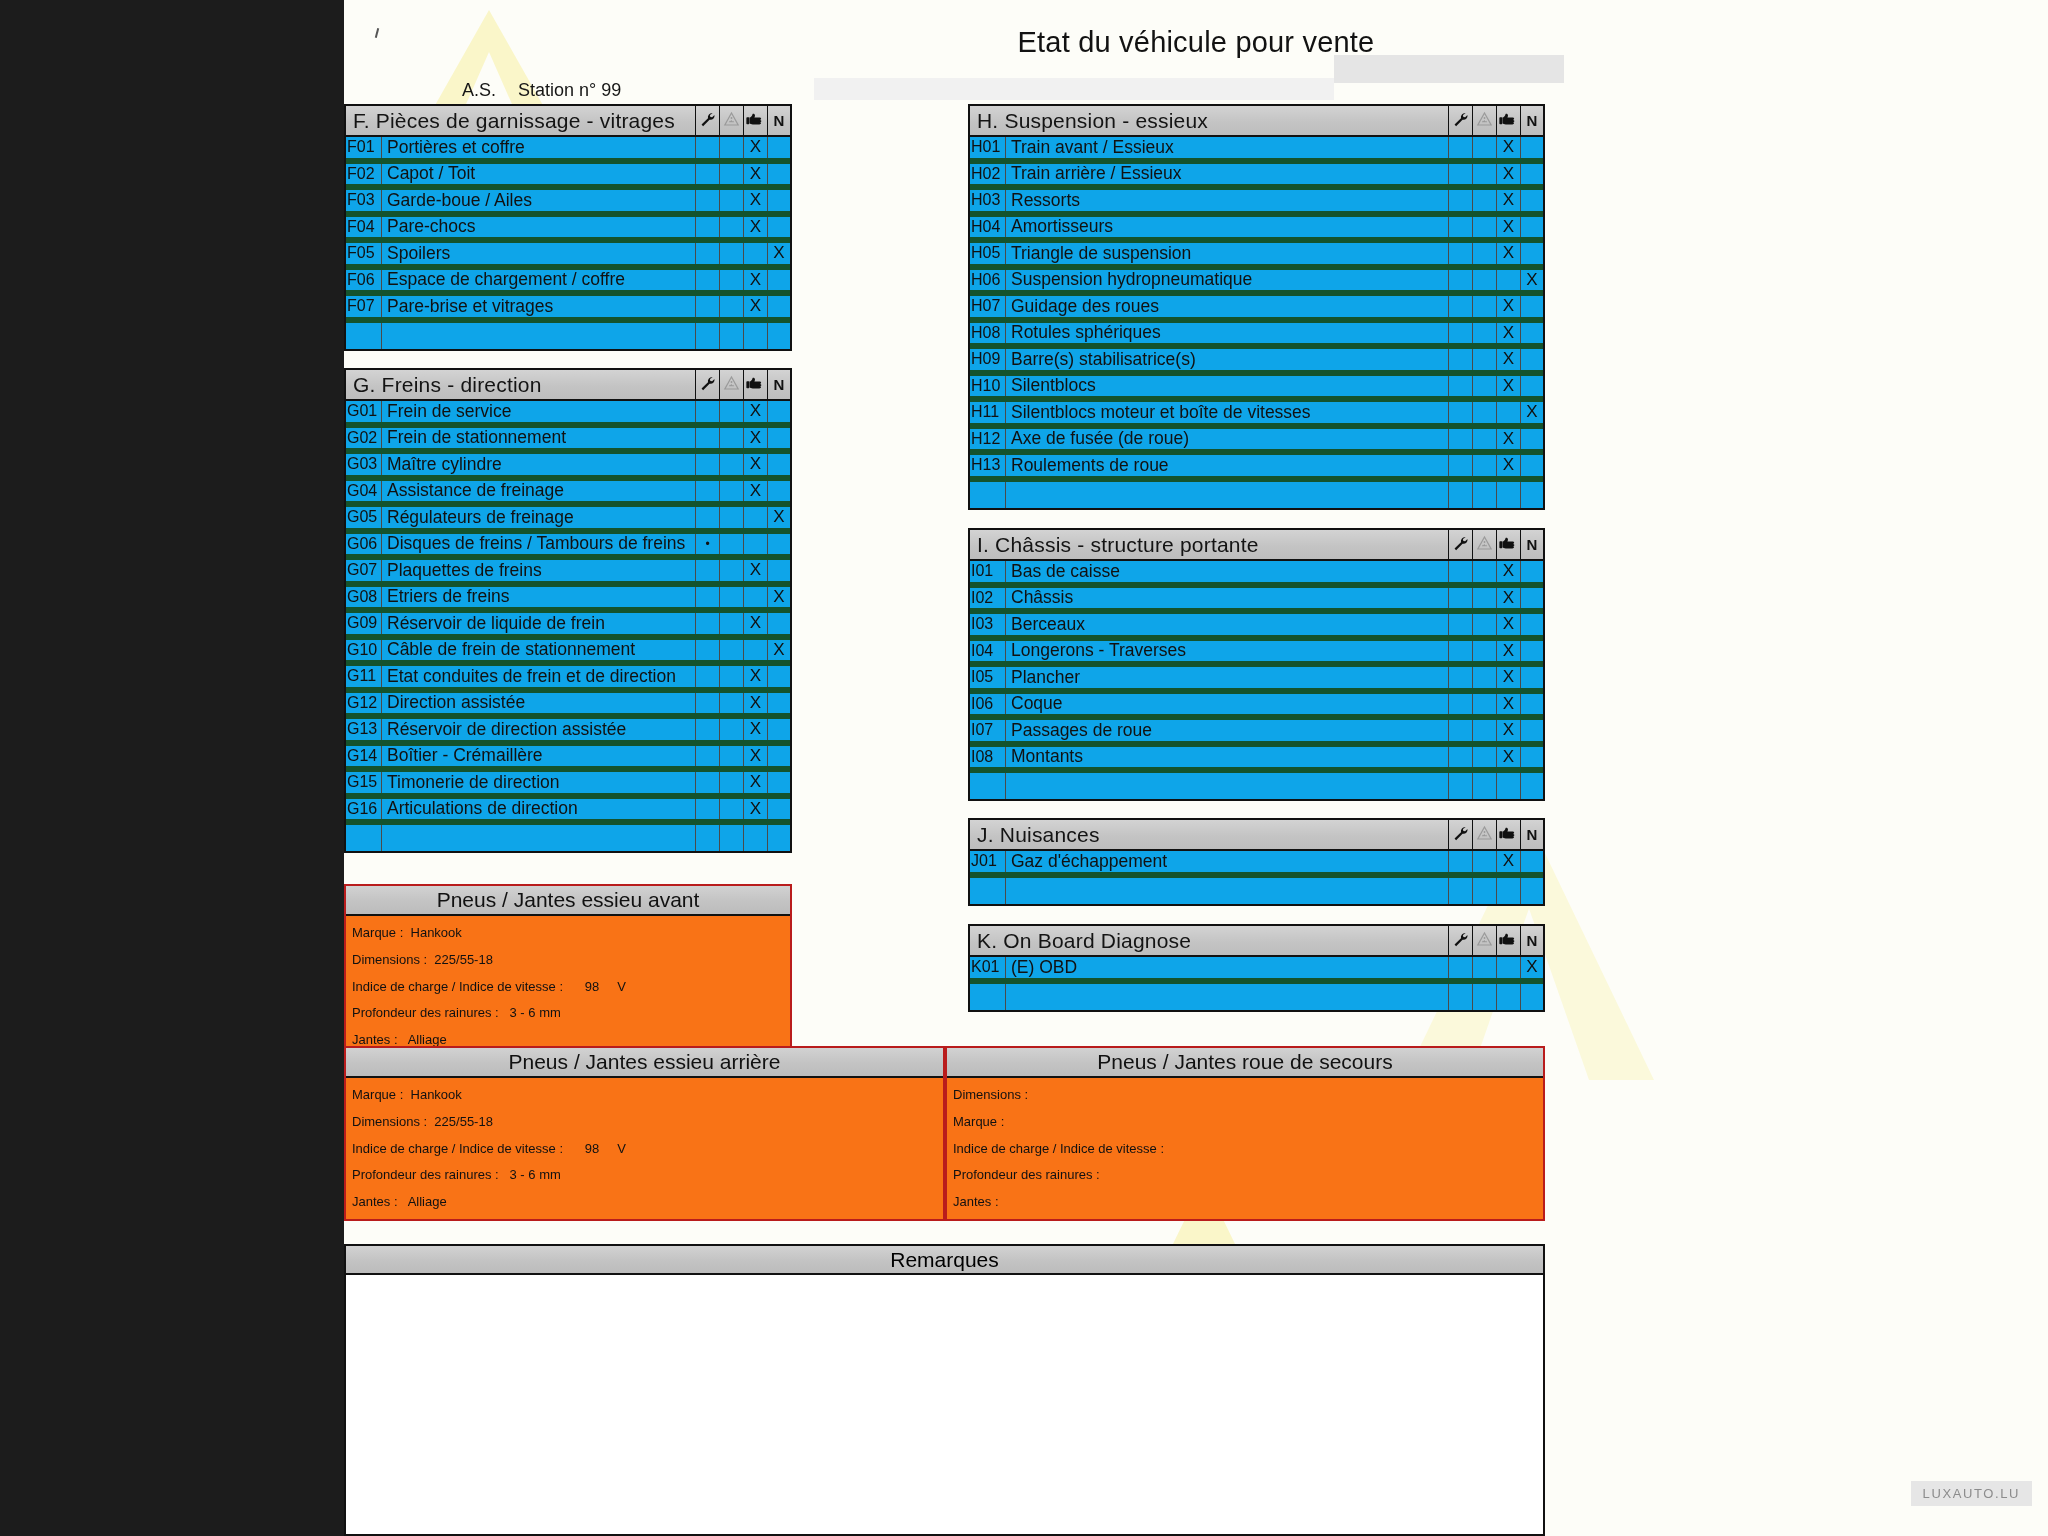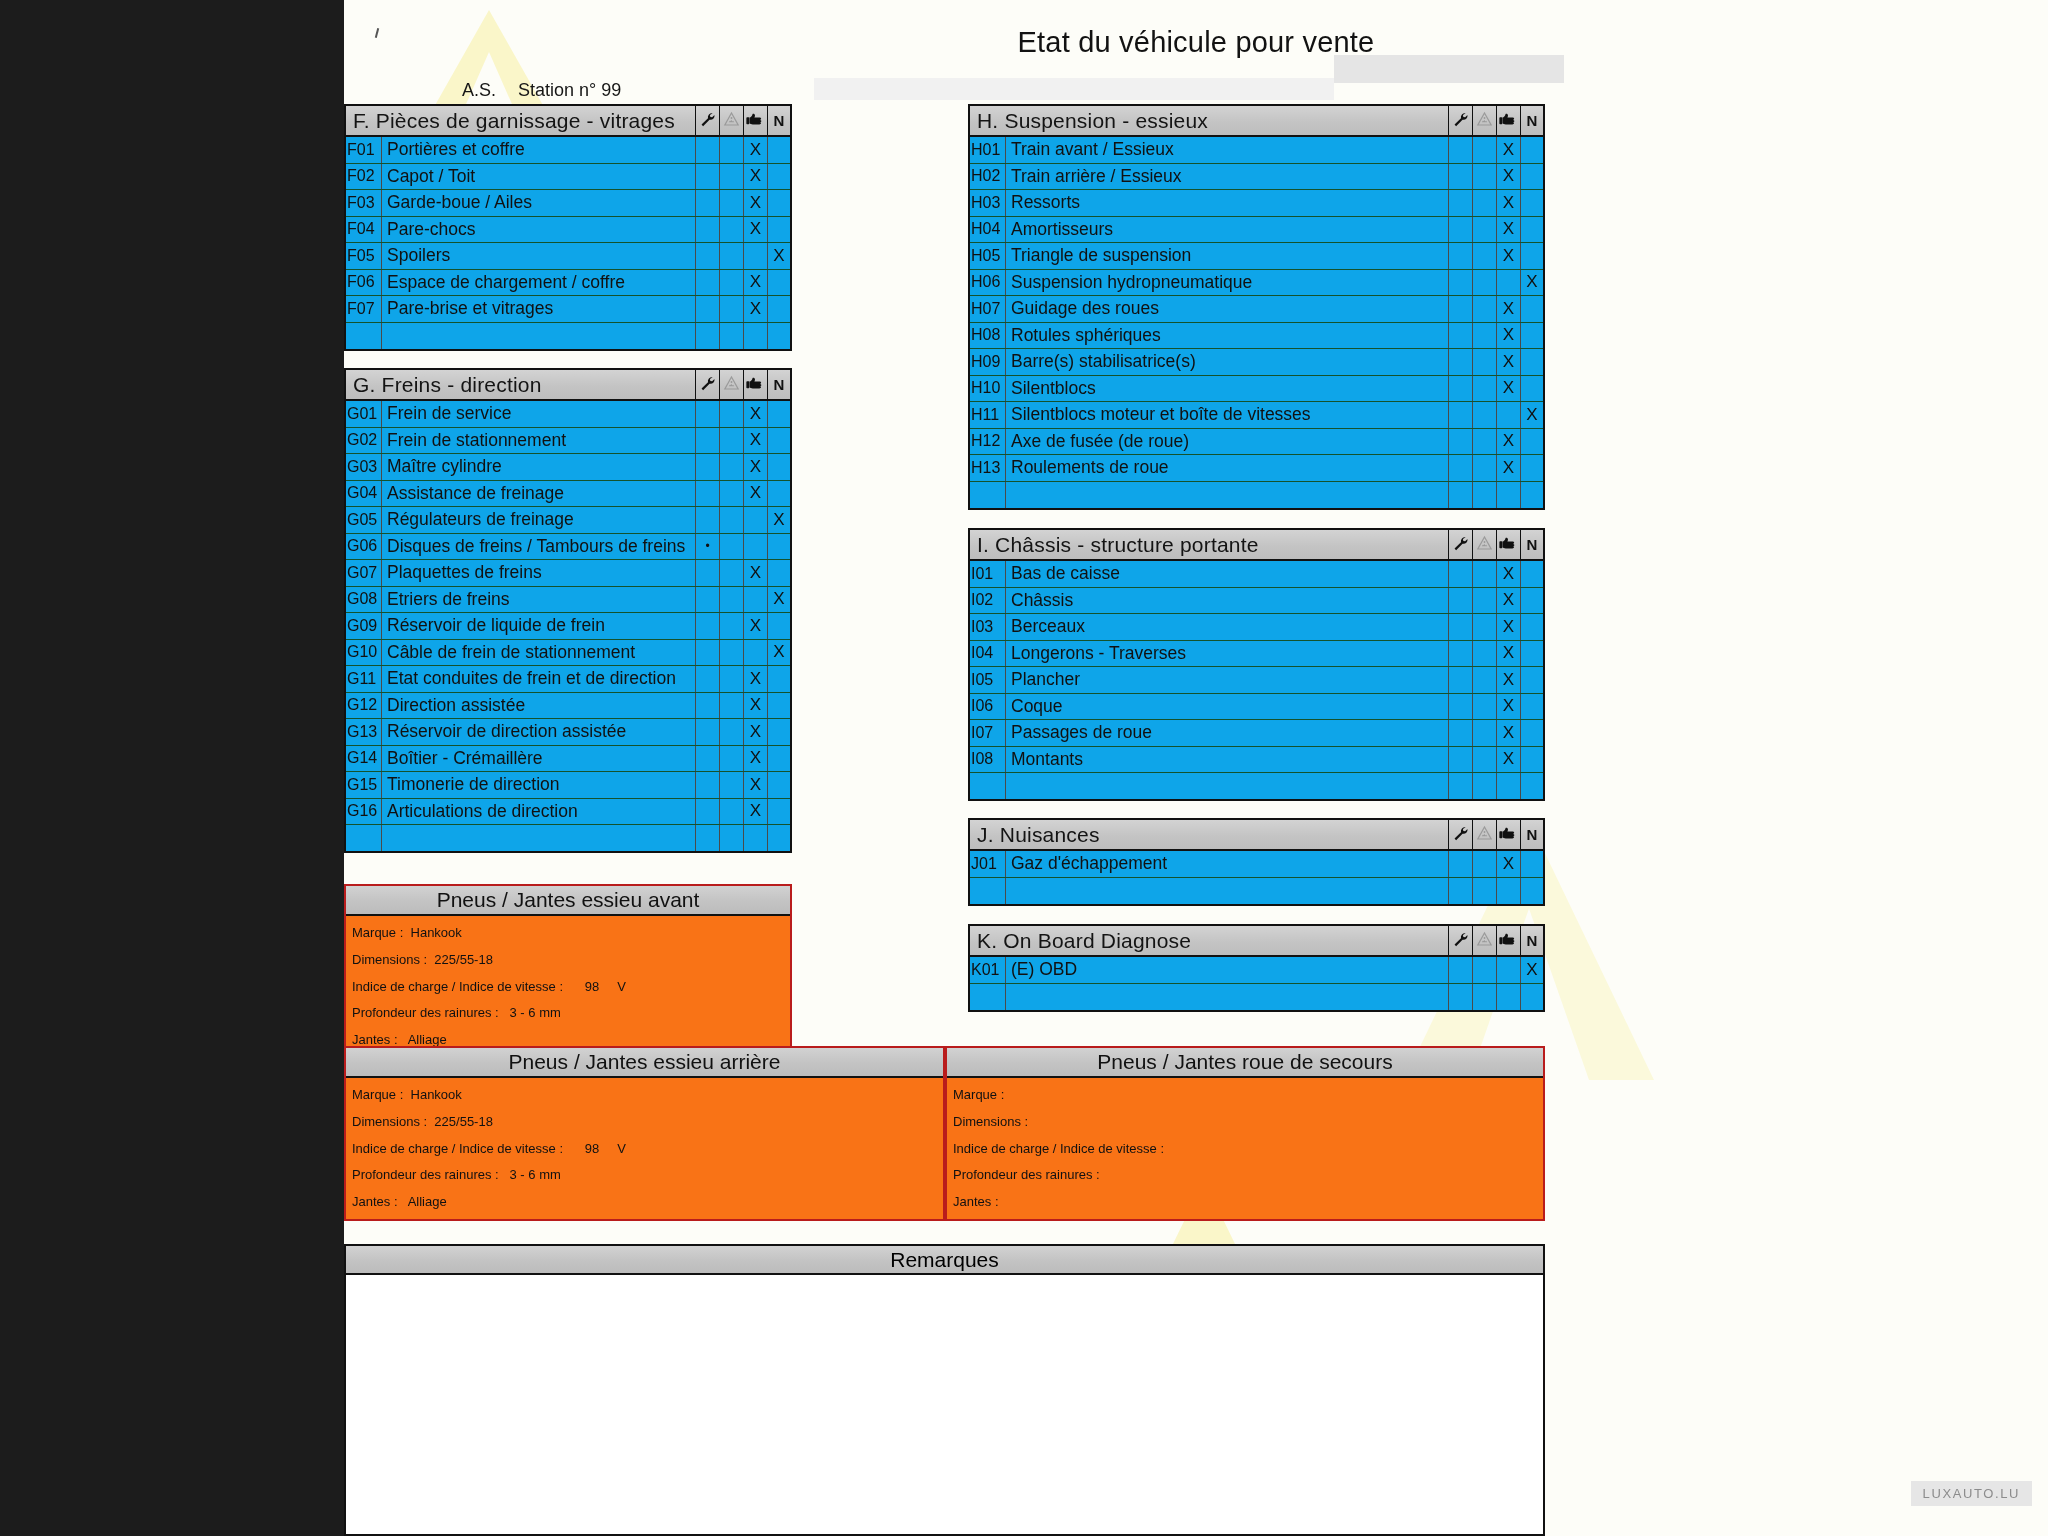--- a/index.html
+++ b/index.html
@@ -58,21 +58,21 @@
   }
 
   
   .ctable {
     position:absolute;
     border:2px solid #111;
     background:#0ea5e9;
     font-size:17.5px;
     color:#111;
   }
-  .crow { display:flex; border-bottom:1px solid #14532d; height:26.5px; }
+  .crow { display:flex; border-bottom:6px solid #14532d; height:26.5px; }
   .crow:last-child { border-bottom:none; }
   .crow.spacer { height:26px; }
   .chead {
     display:flex; height:31px;
     background:linear-gradient(180deg,#d3d3d3 0%, #c4c4c4 55%, #bdbdbd 100%);
     border-bottom:2px solid #111;
     align-items:stretch;
   }
   .chead .h-title {
     flex:1 1 auto; padding-left:7px; display:flex; align-items:center;
@@ -737,22 +737,22 @@
         <div class="tline">Dimensions :  225/55-18</div>
         <div class="tline">Indice de charge / Indice de vitesse :      98     V</div>
         <div class="tline">Profondeur des rainures :   3 - 6 mm</div>
         <div class="tline">Jantes :   Alliage</div>
       </div>
   </div>
 
   <div class="tyrebox" id="tyre-spare" style="left:601px; top:1046px; width:600px;">
     <div class="tyrehead">Pneus / Jantes roue de secours</div>
     <div class="tyrebody">
+        <div class="tline">Dimensions :</div>
         <div class="tline">Marque :</div>
-        <div class="tline">Dimensions :</div>
         <div class="tline">Indice de charge / Indice de vitesse :</div>
         <div class="tline">Profondeur des rainures :</div>
         <div class="tline">Jantes :</div>
       </div>
   </div>
 
   <div id="remarques">
     <div class="tyrehead">Remarques</div>
     <div style="height:255px;"></div>
   </div>

